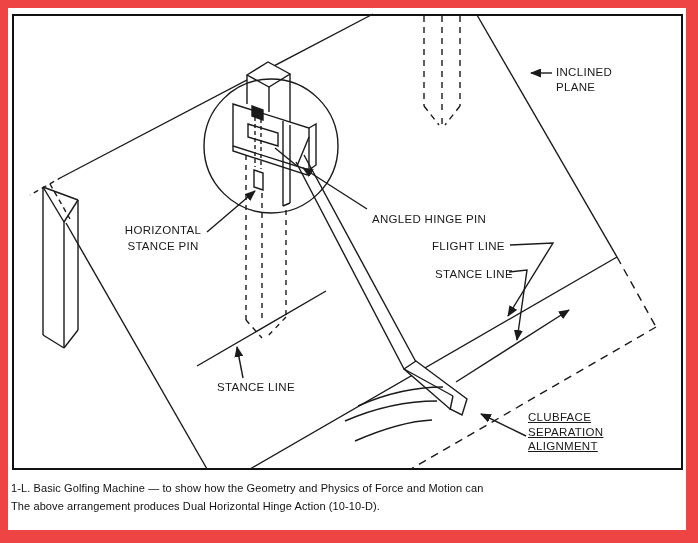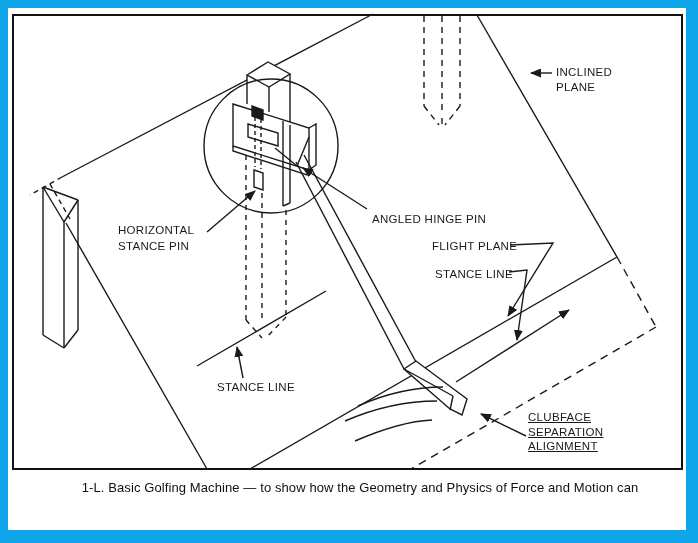--- a/index.html
+++ b/index.html
@@ -1,26 +1,26 @@
 <!DOCTYPE html>
 <html><head>
 <meta charset="utf-8">
 <style>
   html,body{margin:0;padding:0;background:#000;}
-  #root{position:relative;width:698px;height:543px;background:#0ea5e9;overflow:hidden;
+  #root{position:relative;width:698px;height:543px;background:#ef4444;overflow:hidden;
         font-family:"Liberation Sans", sans-serif;}
   #page{position:absolute;left:8px;top:8px;width:678px;height:522px;background:#fff;}
   #diagram-svg{position:absolute;left:0;top:0;width:698px;height:543px;}
   .lbl{position:absolute;font-size:11.5px;line-height:15px;color:#1a1a1a;
        letter-spacing:0.3px;white-space:nowrap;}
   .lbl.two{line-height:16px;}
-  .lbl.center{text-align:left;}
+  .lbl.center{text-align:center;}
   .lbl.tight{line-height:14.5px;text-decoration:underline;}
-  #caption{position:absolute;left:28px;top:479px;width:664px;font-size:13px;
-           line-height:18px;color:#111;letter-spacing:0.1px;white-space:nowrap;text-align:center;}
+  #caption{position:absolute;left:11px;top:479px;width:664px;font-size:11px;
+           line-height:18px;color:#111;letter-spacing:0.1px;white-space:nowrap;}
 </style>
 </head>
 <body>
 
 <div id="root">
   <div id="page"></div>
 
   <svg id="diagram-svg" viewBox="0 0 698 543">
     <defs>
       <marker id="arw" markerUnits="userSpaceOnUse" markerWidth="12" markerHeight="9" refX="10" refY="4.5" orient="auto">
@@ -135,28 +135,29 @@
     <div>PLANE</div>
   </div>
 
   <div class="lbl two center" style="left:118px;top:222px;width:90px">
     <div>HORIZONTAL</div>
     <div>STANCE PIN</div>
   </div>
 
   <div class="lbl" style="left:372px;top:212px">ANGLED HINGE PIN</div>
 
-  <div class="lbl" style="left:432px;top:239px">FLIGHT PLANE</div>
+  <div class="lbl" style="left:432px;top:239px">FLIGHT LINE</div>
 
   <div class="lbl" style="left:435px;top:267px">STANCE LINE</div>
 
   <div class="lbl" style="left:217px;top:380px">STANCE LINE</div>
 
   <div class="lbl tight" style="left:528px;top:410px">
     <div>CLUBFACE</div>
     <div>SEPARATION</div>
     <div>ALIGNMENT</div>
   </div>
 
   <div id="caption">
     <div>1-L. Basic Golfing Machine — to show how the Geometry and Physics of Force and Motion can</div>
+    <div>The above arrangement produces Dual Horizontal Hinge Action (10-10-D).</div>
   </div>
 </div>
 
 </body></html>

